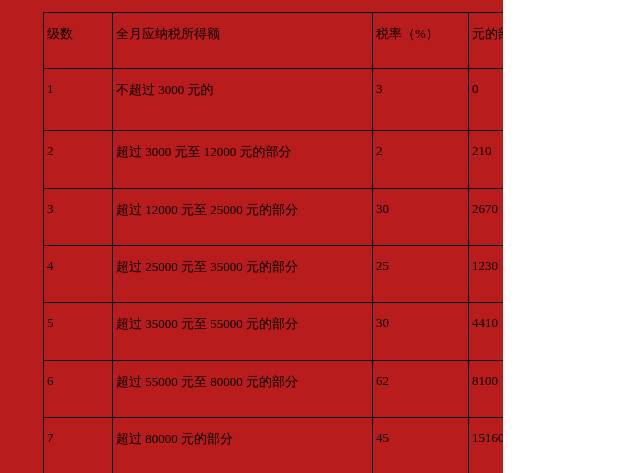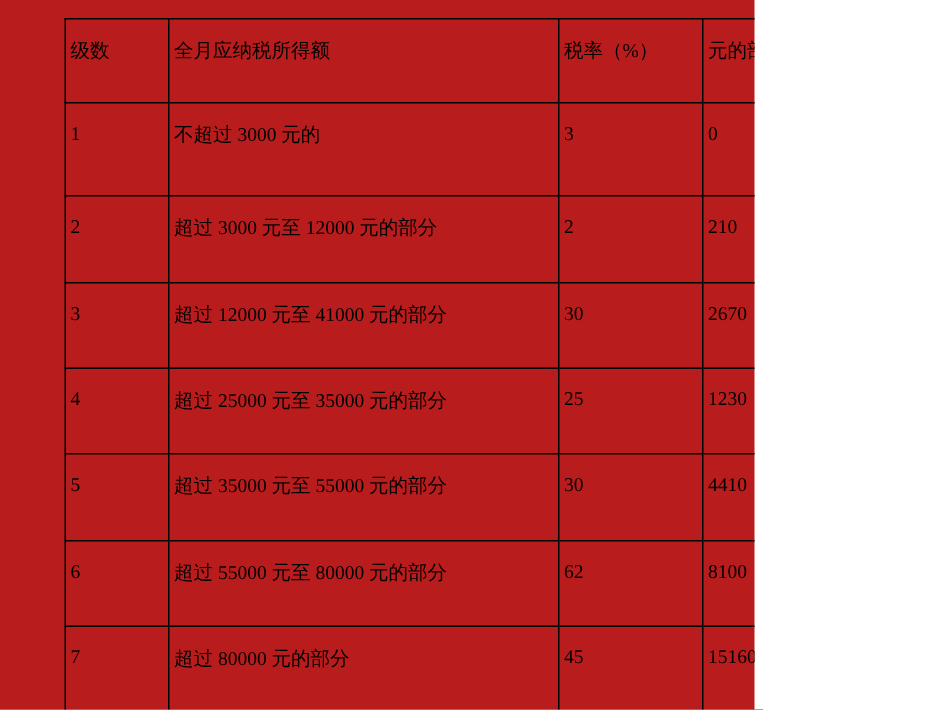--- a/index.html
+++ b/index.html
@@ -75,21 +75,21 @@
         <td>0</td>
       </tr>
       <tr class="r-1">
         <td>2</td>
         <td>超过 3000 元至 12000 元的部分</td>
         <td>2</td>
         <td>210</td>
       </tr>
       <tr class="r-2">
         <td>3</td>
-        <td>超过 12000 元至 41000 元的部分</td>
+        <td>超过 12000 元至 25000 元的部分</td>
         <td>30</td>
         <td>2670</td>
       </tr>
       <tr class="r-3">
         <td>4</td>
         <td>超过 25000 元至 35000 元的部分</td>
         <td>25</td>
         <td>1230</td>
       </tr>
       <tr class="r-4">

